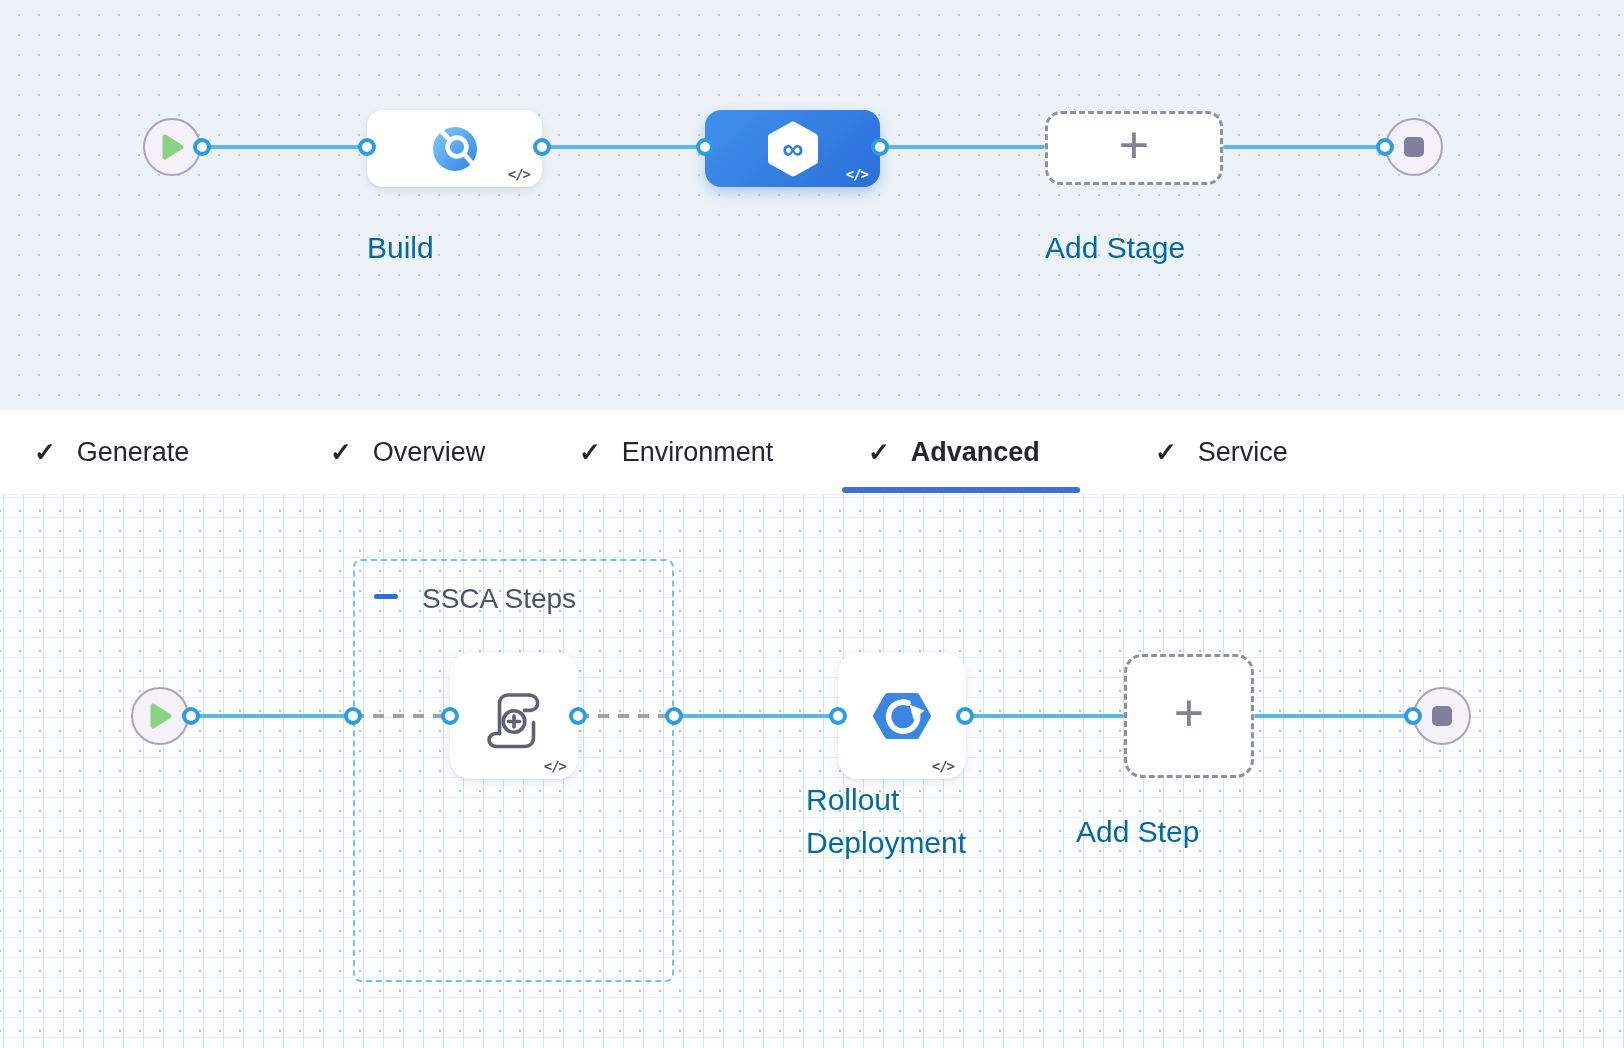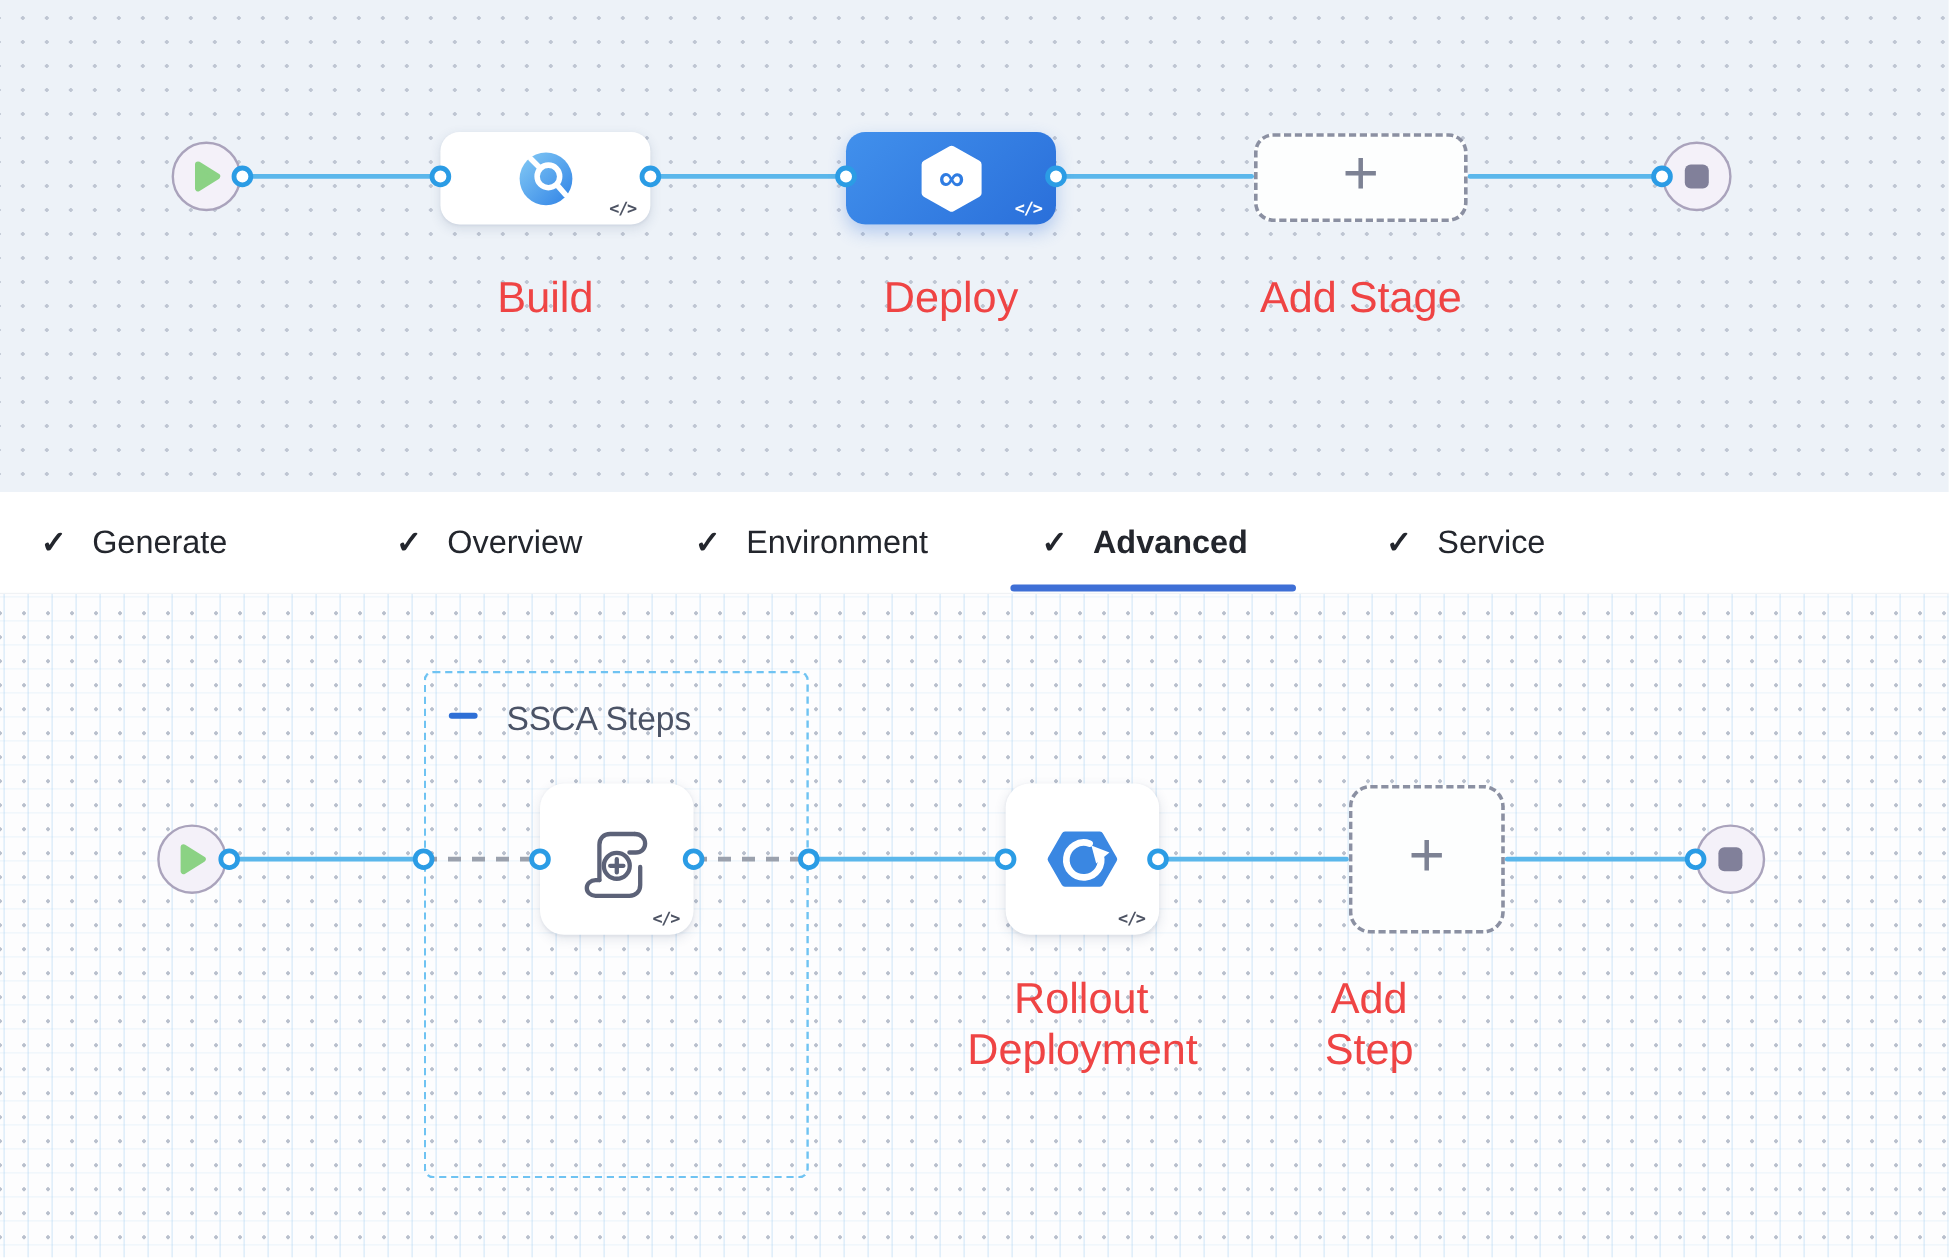--- a/index.html
+++ b/index.html
@@ -52,21 +52,21 @@
     box-shadow:0 6px 14px rgba(45,110,215,.30);}
   .step-node{position:absolute;width:128px;height:126px;border-radius:20px;background:#fff;
     box-shadow:0 3px 10px rgba(44,63,104,.12),0 1px 2px rgba(44,63,104,.06);
     display:flex;align-items:center;justify-content:center;z-index:3;cursor:pointer;}
   .add-node{position:absolute;border:3px dashed #8b90a2;border-radius:16px;background:#fdfefe;
     display:flex;align-items:center;justify-content:center;z-index:3;cursor:pointer;box-sizing:border-box;}
   .plus{font-size:52px;font-weight:400;color:#7d8294;line-height:1;margin-top:-6px;}
   .code-badge{position:absolute;right:12px;bottom:5px;font-size:14px;font-weight:700;
     color:#4d5363;font-family:"DejaVu Sans Mono",monospace;letter-spacing:-1px;}
   .stage-node.selected .code-badge{color:#fff;}
-  .node-label{position:absolute;font-size:36px;color:#ef4444;text-align:center;
+  .node-label{position:absolute;font-size:30px;color:#0369a1;text-align:left;
     line-height:43px;z-index:5;}
   
   .group{position:absolute;left:353px;top:559px;width:321px;height:423px;box-sizing:border-box;
     border:2px dashed #6fc3f2;border-radius:8px;z-index:1;}
   .group-minus{position:absolute;left:374px;top:594px;width:24px;height:5px;border-radius:3px;
     background:#2e6fd6;z-index:2;cursor:pointer;}
   .group-label{position:absolute;left:422px;top:584px;font-size:28px;line-height:30px;
     color:#4b5366;z-index:2;text-align:right;}
 </style>
 </head>
@@ -107,21 +107,20 @@
   </div>
   <div class="node-label" style="left:367px;width:175px;top:226px">Build</div>
 
   <div class="stage-node selected" style="left:705px;top:110px">
     <svg width="58" height="58" viewBox="0 0 58 58">
       <polygon points="29,5 50.5,17 50.5,41 29,53 7.5,41 7.5,17" fill="#fff" stroke="#fff" stroke-width="7" stroke-linejoin="round"></polygon>
       <text x="29" y="38.5" text-anchor="middle" font-size="30" font-weight="bold" fill="#2f7ce2">∞</text>
     </svg>
     <span class="code-badge">&lt;/&gt;</span>
   </div>
-  <div class="node-label" style="left:705px;width:175px;top:226px">Deploy</div>
 
   <div class="add-node" style="left:1045px;top:111px;width:178px;height:74px">
     <span class="plus">+</span>
   </div>
   <div class="node-label" style="left:1045px;width:178px;top:226px">Add Stage</div>
 
   <div class="terminal" style="left:1385px;top:118px">
     <div class="stop-square"></div>
   </div>
 
@@ -187,21 +186,21 @@
   </div>
 
   <div class="step-node" style="left:838px;top:653px">
     <svg width="62" height="62" viewBox="0 0 62 62">
       <polygon points="5,31 16.5,11 45.5,11 57,31 45.5,51 16.5,51" fill="#3a87e2" stroke="#3a87e2" stroke-width="6" stroke-linejoin="round"></polygon>
       <path d="M37 18 A14.5 14.5 0 1 0 46 27.5" fill="none" stroke="#fff" stroke-width="5.6" stroke-linecap="round"></path>
       <polygon points="38.5,19.5 53.5,25.5 42.5,34.5" fill="#fff"></polygon>
     </svg>
     <span class="code-badge">&lt;/&gt;</span>
   </div>
-  <div class="node-label" style="left:806px;width:190px;top:810px">Rollout Deployment</div>
+  <div class="node-label" style="left:806px;width:190px;top:778px">Rollout Deployment</div>
 
   <div class="add-node" style="left:1124px;top:654px;width:130px;height:124px;border-radius:18px">
     <span class="plus">+</span>
   </div>
   <div class="node-label" style="left:1076px;width:130px;top:810px">Add Step</div>
 
   <div class="terminal" style="left:1413px;top:687px">
     <div class="stop-square"></div>
   </div>
 

